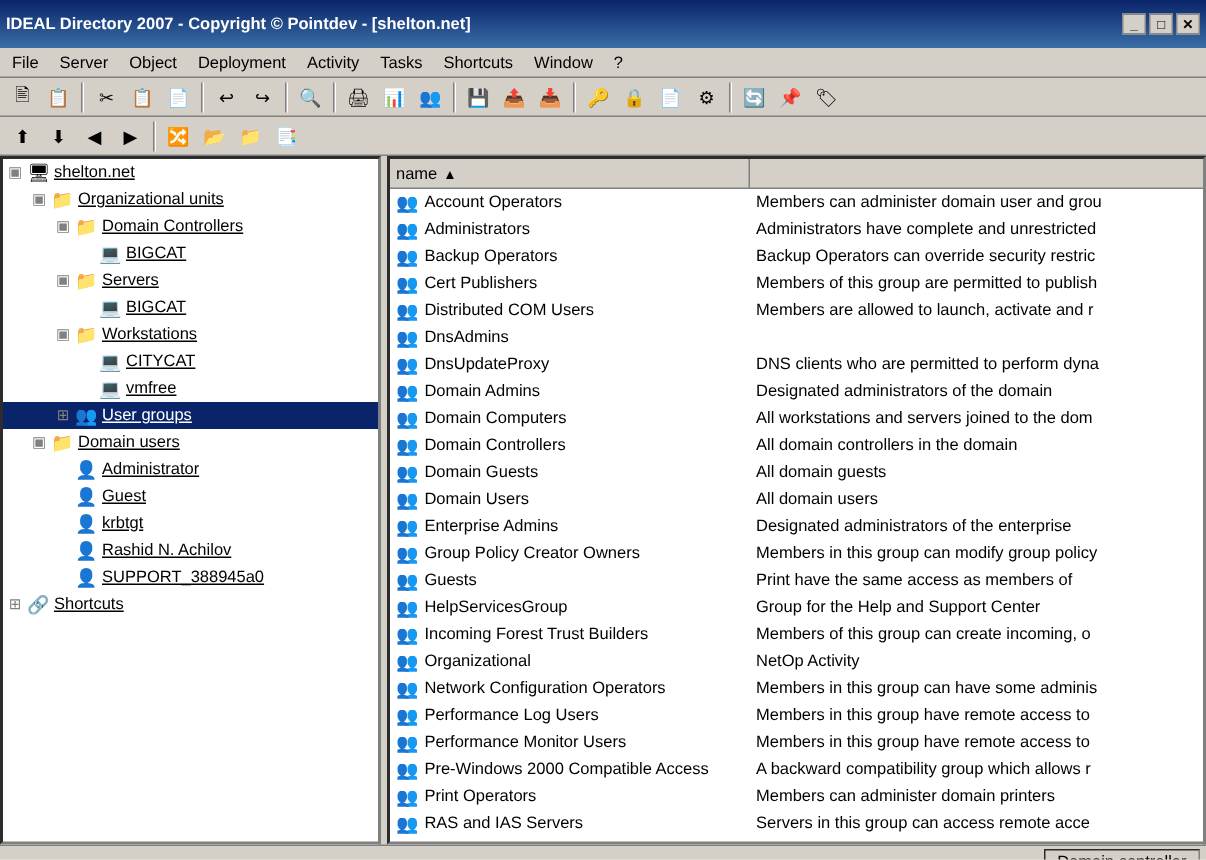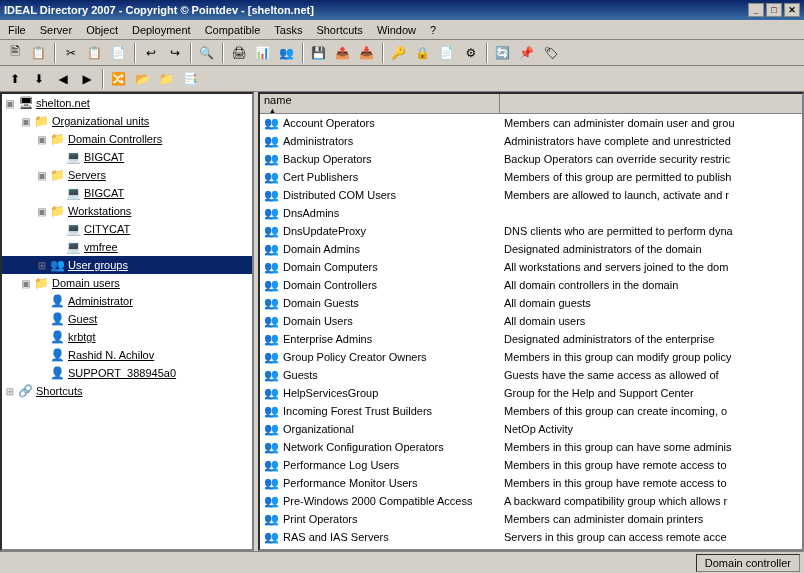--- a/index.html
+++ b/index.html
@@ -10,21 +10,21 @@
       width: 804px;
       height: 573px;
       overflow: hidden;
       color: #000;
     }
 
     
     #title-bar {
       background: linear-gradient(to bottom, #0a246a, #3a6ea5);
       color: white;
-      height: 20px;
+      height: 32px;
       display: flex;
       align-items: center;
       justify-content: space-between;
       padding: 0 4px;
       font-size: 11px;
       font-weight: bold;
     }
     #title-bar-buttons { display: flex; gap: 2px; }
     .title-btn {
       width: 16px; height: 14px;
@@ -135,30 +135,29 @@
 
     #list-header {
       display: flex;
       background: #d4d0c8;
       border-bottom: 1px solid #808080;
       height: 20px;
       flex-shrink: 0;
     }
     .list-col-header {
       display: flex;
-      align-items: flex-start;
+      align-items: center;
       padding: 0 4px;
       border-right: 1px solid #808080;
       font-size: 11px;
       font-weight: normal;
       cursor: pointer;
       white-space: nowrap;
       overflow: hidden;
       position: relative;
-      flex-direction: column;
     }
     .col-name { width: 240px; flex-shrink: 0; }
     .col-desc { flex: 1; }
     .sort-arrow { margin-left: 4px; font-size: 9px; }
 
     #list-body {
       overflow-y: scroll;
       overflow-x: hidden;
       flex: 1;
     }
@@ -226,21 +225,21 @@
     <div class="title-btn">□</div>
     <div class="title-btn">✕</div>
   </div>
 </div>
 
 <div id="menu-bar">
     <div class="menu-item">File</div>
     <div class="menu-item">Server</div>
     <div class="menu-item">Object</div>
     <div class="menu-item">Deployment</div>
-    <div class="menu-item">Compatible</div>
+    <div class="menu-item">Activity</div>
     <div class="menu-item">Tasks</div>
     <div class="menu-item">Shortcuts</div>
     <div class="menu-item">Window</div>
     <div class="menu-item">?</div>
   </div>
 
 <div class="toolbar" id="toolbar1">
   <div class="tb-btn">🖹</div>
   <div class="tb-btn">📋</div>
   <div class="tb-separator"></div>
@@ -493,21 +492,21 @@
             <span class="row-icon" style="font-size: 12px;">👥</span>
             <span>Group Policy Creator Owners</span>
           </div>
           <div class="list-cell cell-desc">Members in this group can modify group policy</div>
         </div>
         <div class="list-row">
           <div class="list-cell cell-name">
             <span class="row-icon" style="font-size: 12px;">👥</span>
             <span>Guests</span>
           </div>
-          <div class="list-cell cell-desc">Guests have the same access as allowed of</div>
+          <div class="list-cell cell-desc">Print have the same access as members of</div>
         </div>
         <div class="list-row">
           <div class="list-cell cell-name">
             <span class="row-icon" style="font-size: 12px;">👥</span>
             <span>HelpServicesGroup</span>
           </div>
           <div class="list-cell cell-desc">Group for the Help and Support Center</div>
         </div>
         <div class="list-row">
           <div class="list-cell cell-name">

